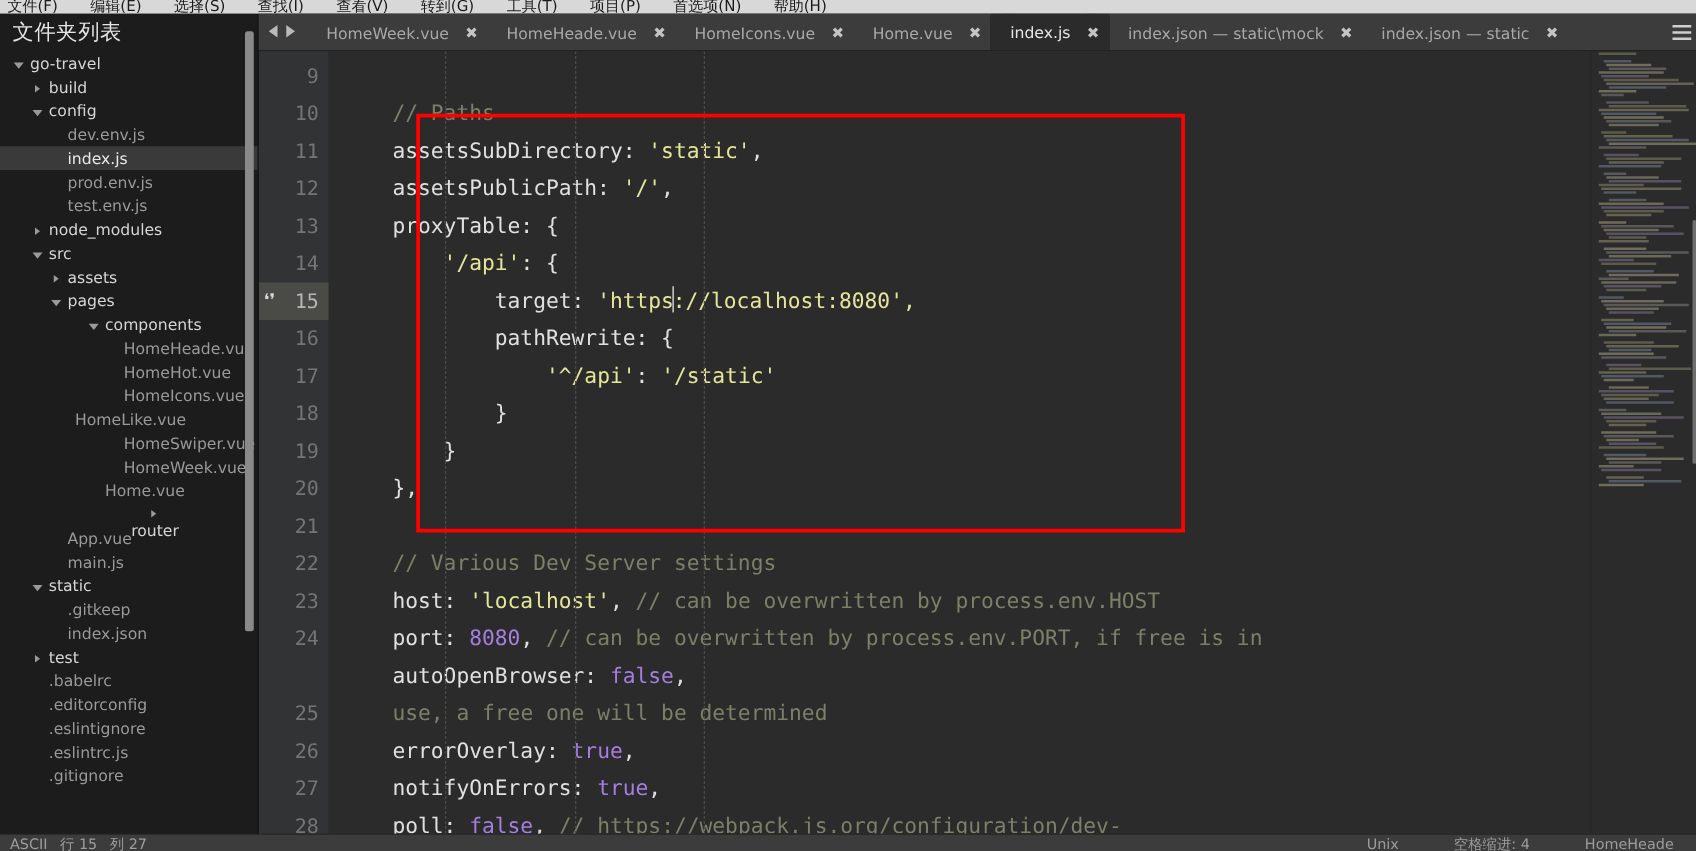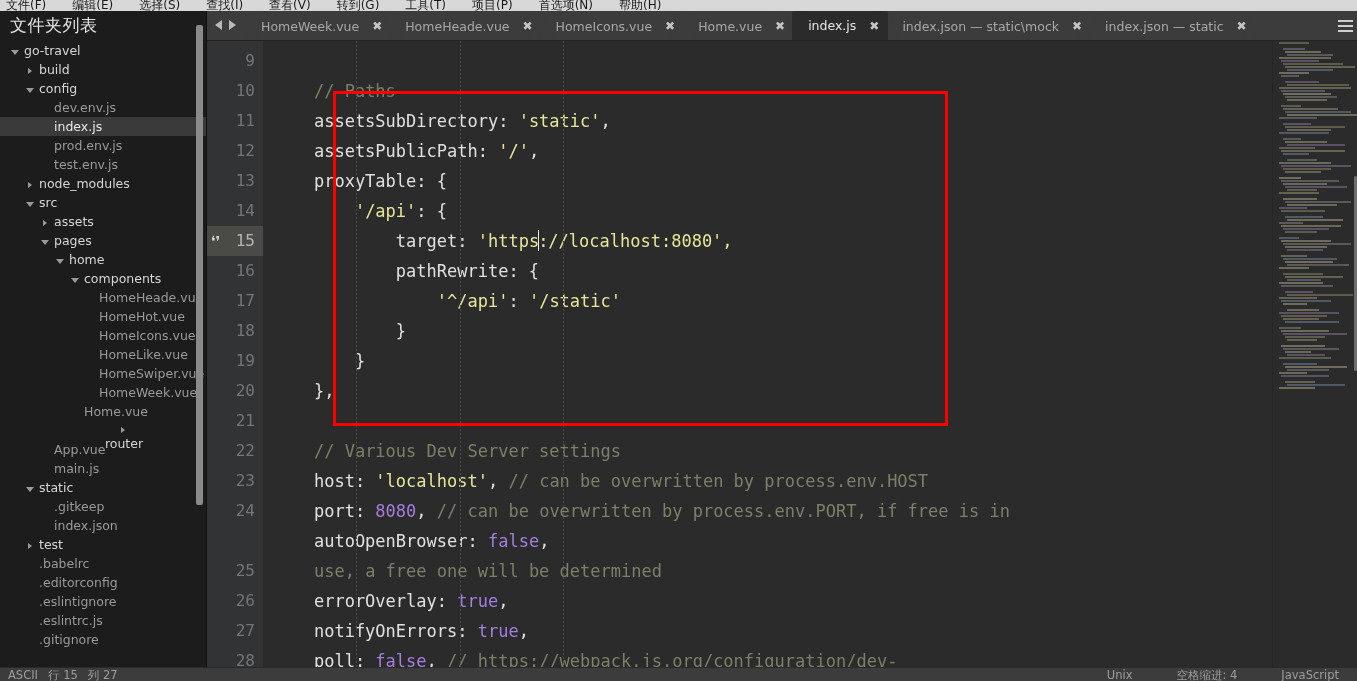--- a/index.html
+++ b/index.html
@@ -344,41 +344,37 @@
             <span style="margin-left: 3px;">src</span>
           </div>
           <div class="tree-row folder" style="padding-left: 38px;">
             <span class="tw"><span class="arrow"></span></span>
             <span style="margin-left: 3px;">assets</span>
           </div>
           <div class="tree-row folder" style="padding-left: 38px;">
             <span class="tw"><span class="arrow open"></span></span>
             <span style="margin-left: 3px;">pages</span>
           </div>
-          <div class="tree-row folder" style="padding-left: 53px;">
-            <span class="tw"><span class="arrow open"></span></span>
-            <span style="margin-left: 3px;">home</span>
-          </div>
           <div class="tree-row folder" style="padding-left: 68px;">
             <span class="tw"><span class="arrow open"></span></span>
             <span style="margin-left: 3px;">components</span>
           </div>
           <div class="tree-row" style="padding-left: 83px;">
             <span class="tw"></span>
             <span style="margin-left: 3px;">HomeHeade.vue</span>
           </div>
           <div class="tree-row" style="padding-left: 83px;">
             <span class="tw"></span>
             <span style="margin-left: 3px;">HomeHot.vue</span>
           </div>
           <div class="tree-row" style="padding-left: 83px;">
             <span class="tw"></span>
             <span style="margin-left: 3px;">HomeIcons.vue</span>
           </div>
-          <div class="tree-row" style="padding-left: 83px;">
+          <div class="tree-row" style="padding-left: 44px;">
             <span class="tw"></span>
             <span style="margin-left: 3px;">HomeLike.vue</span>
           </div>
           <div class="tree-row" style="padding-left: 83px;">
             <span class="tw"></span>
             <span style="margin-left: 3px;">HomeSwiper.vue</span>
           </div>
           <div class="tree-row" style="padding-left: 83px;">
             <span class="tw"></span>
             <span style="margin-left: 3px;">HomeWeek.vue</span>
@@ -664,16 +660,16 @@
 
   <div class="statusbar">
     <div class="sb-left">
       <span>ASCII</span>
       <span>行 15</span>
       <span>列 27</span>
     </div>
     <div class="sb-right">
       <span>Unix</span>
       <span>空格缩进: 4</span>
-      <span>JavaScript</span>
+      <span>HomeHeade</span>
     </div>
   </div>
 </div>
 
 </body></html>

